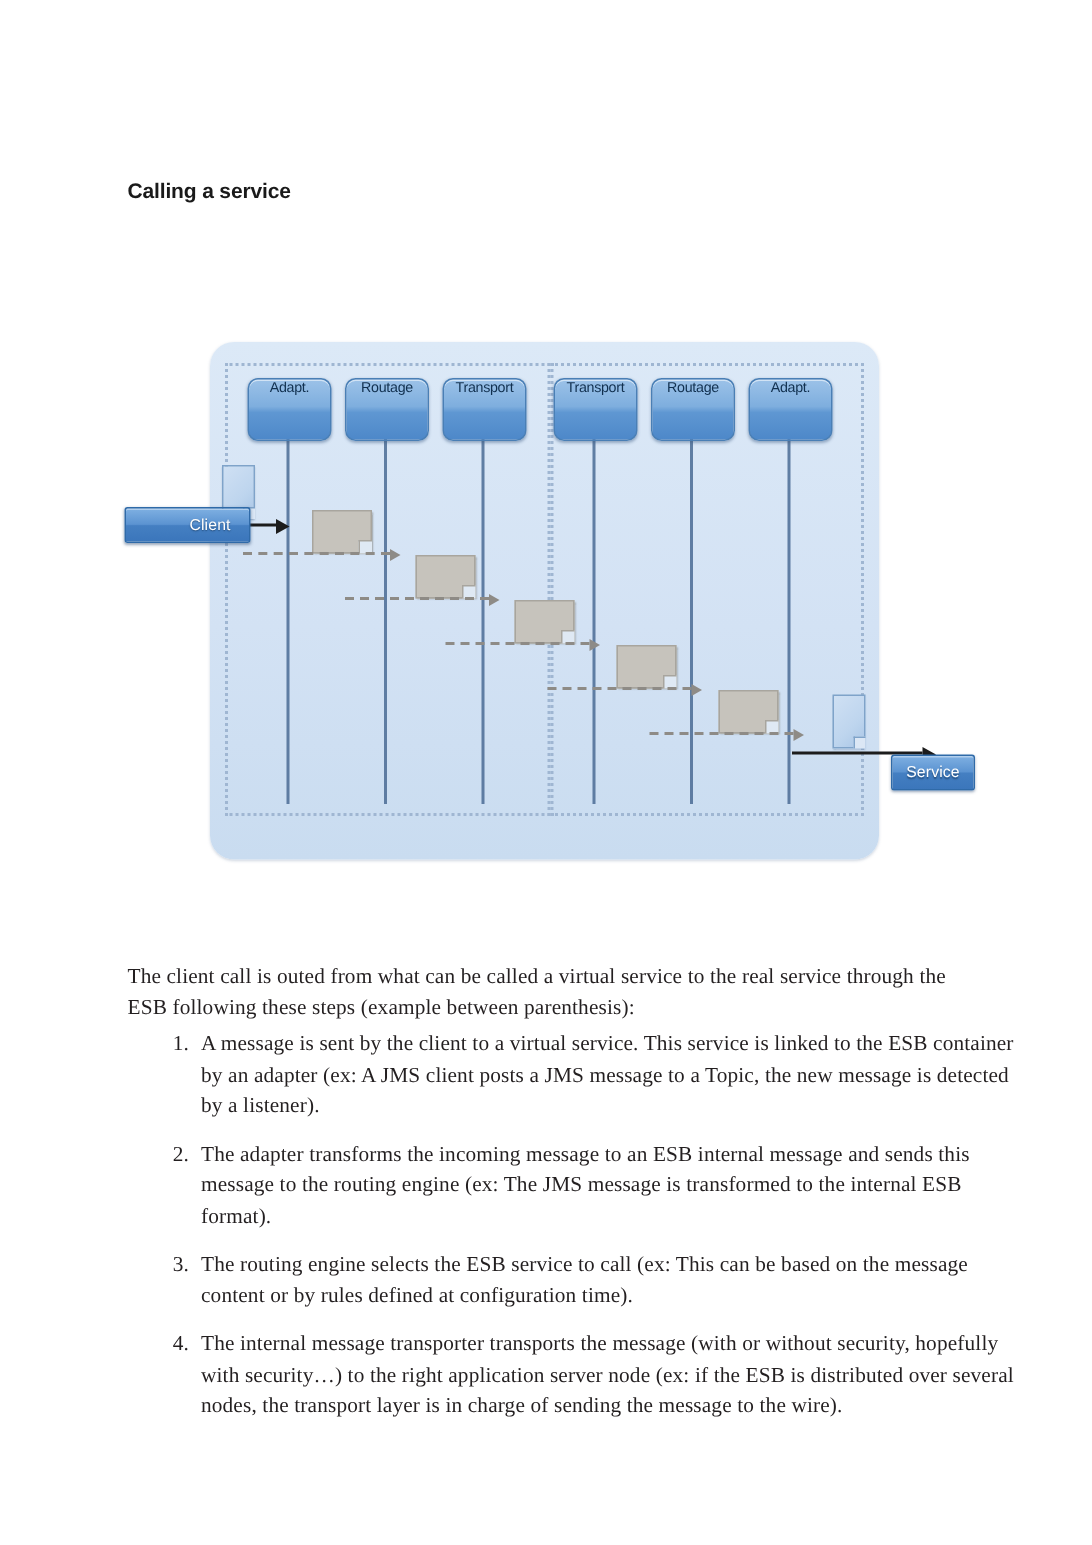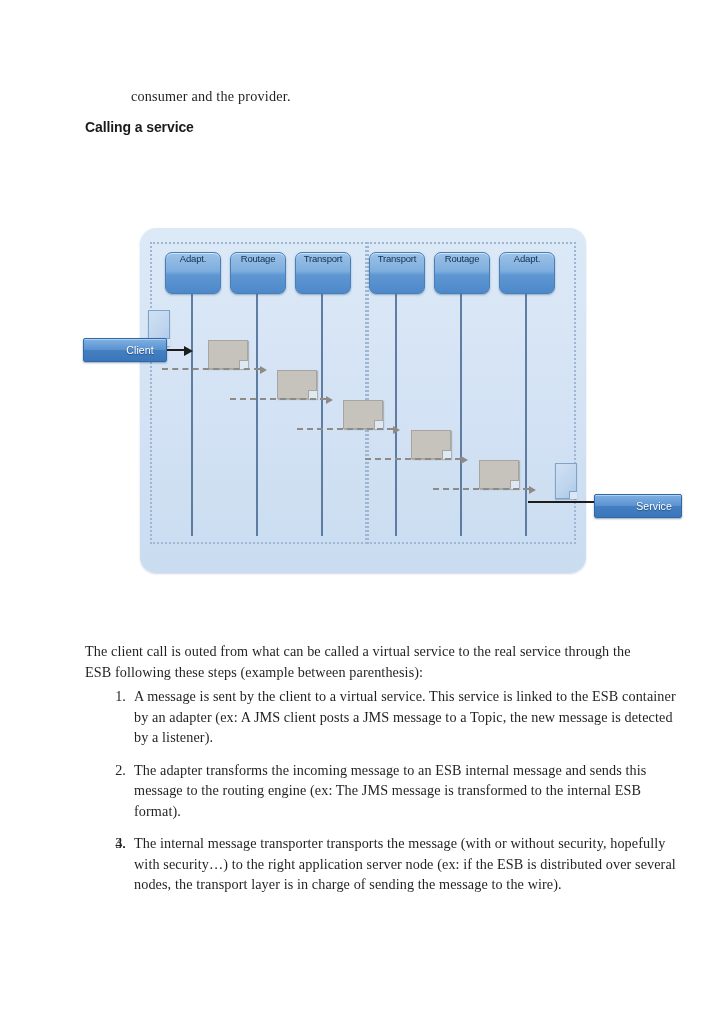--- a/index.html
+++ b/index.html
@@ -246,21 +246,20 @@
     color: #ffffff;
     text-shadow: 0 1px 1px rgba(20,50,85,0.65);
     letter-spacing: 0.1px;
   }
 </style>
 </head>
 <body>
 
 <div class="page">
 
-  <div class="intro-line">consumer and the provider.</div>
 
   <div class="heading">Calling a service</div>
 
 
   <div class="figure">
 
     <div class="esb-shell"></div>
 
     <div class="partition left"></div>
     <div class="partition right"></div>
@@ -305,40 +304,41 @@
     <div class="darrow" style="left:157px; top:200px; width:96px;"></div>
     <div class="darrow" style="left:225px; top:230px; width:96px;"></div>
     <div class="darrow" style="left:293px; top:260px; width:96px;"></div>
 
     <div class="doc" style="left:415px; top:235px;"></div>
     <div class="sarrow" style="left:388px; top:273px; width:87px;"></div>
 
     <div class="actor" style="left:-57px; top:110px; width:52px;padding-left:30px;">
       <span>Client</span>
     </div>
-    <div class="actor" style="left:454px; top:266px; width:54px;padding-left:32px;">
+    <div class="actor" style="left:454px; top:275px; width:54px;">
       <span>Service</span>
     </div>
 
   </div>
 
 
   <div class="para-steps-intro">The client call is outed from what can be called a virtual service to the real service through the ESB following these steps (example between parenthesis):</div>
 
   <ol class="steps">
     <li>
       <span class="num">1.</span>
       <span>A message is sent by the client to a virtual service. This service is linked to the ESB container by an adapter (ex: A JMS client posts a JMS message to a Topic, the new message is detected by a listener).</span>
     </li>
     <li>
       <span class="num">2.</span>
       <span>The adapter transforms the incoming message to an ESB internal message and sends this message to the routing engine (ex: The JMS message is transformed to the internal ESB format).</span>
     </li>
     <li>
       <span class="num">3.</span>
+      <span>The routing engine selects the ESB service to call (ex: This can be based on the message content or by rules defined at configuration time).</span>
     </li>
     <li>
       <span class="num">4.</span>
       <span>The internal message transporter transports the message (with or without security, hopefully with security…) to the right application server node (ex: if the ESB is distributed over several nodes, the transport layer is in charge of sending the message to the wire).</span>
     </li>
   </ol>
 
 </div>
 
 </body></html>

